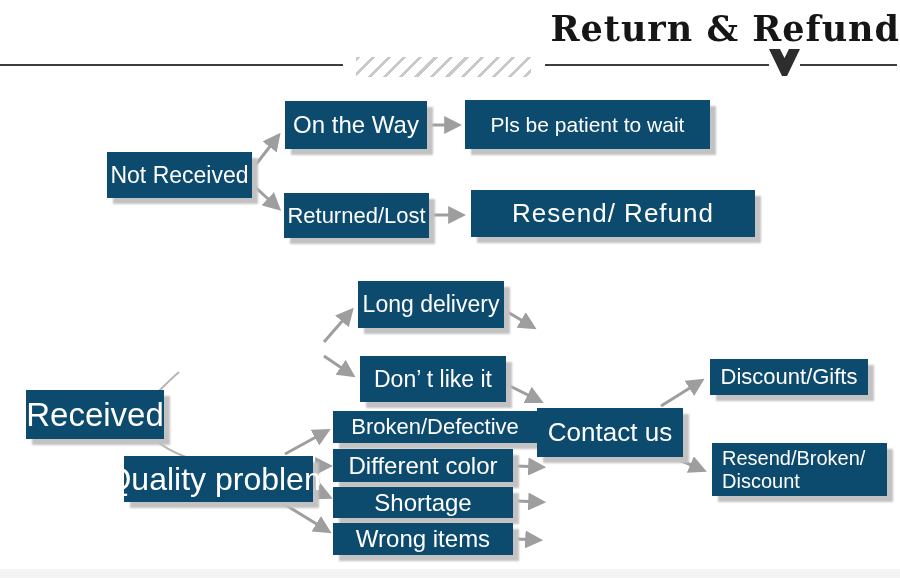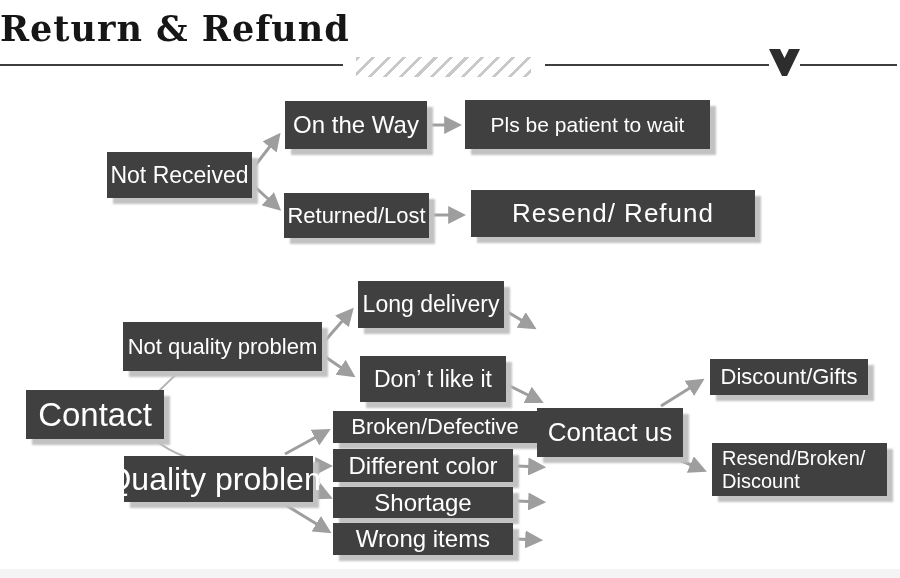--- a/index.html
+++ b/index.html
@@ -3,38 +3,38 @@
 <meta charset="utf-8">
 <style>
   html,body{margin:0;padding:0;}
   body{
     width:900px;height:578px;position:relative;background:#ffffff;
     font-family:"Liberation Sans",sans-serif;overflow:hidden;
   }
   
   .page-title{
     position:absolute;top:10px;left:0;width:900px;margin:0;
-    text-align:left;font-family:"DejaVu Serif","Liberation Serif",serif;
+    text-align:right;font-family:"DejaVu Serif","Liberation Serif",serif;
     font-weight:700;font-size:35px;line-height:1.1;color:#161616;
     letter-spacing:1px;
   }
   .rule{position:absolute;height:2px;background:#3d3d3d;}
   .rule-left{left:0;top:64px;width:343px;}
   .rule-right-a{left:545px;top:64px;width:224px;}
   .rule-right-b{left:800px;top:64px;width:97px;}
   .hatch{
     position:absolute;left:356px;top:57px;width:175px;height:20px;
     background:repeating-linear-gradient(135deg,#c9c9c9 0 3px,transparent 3px 11px);
   }
   .chevron{position:absolute;left:769px;top:49px;width:31px;height:27px;}
   
   .stage{position:absolute;left:0;top:0;width:900px;height:578px;}
   .arrows{position:absolute;left:0;top:0;width:900px;height:578px;}
   .node{
-    position:absolute;background:#404040;color:#ffffff;
+    position:absolute;background:#0c4a6e;color:#ffffff;
     display:flex;align-items:center;justify-content:center;
     white-space:nowrap;text-align:center;
     box-shadow:6px 6px 2px #c2c2c2;
   }
   .node.multiline{
     white-space:pre-line;justify-content:flex-start;text-align:left;
     padding-left:10px;line-height:1.12;
   }
   .bottom-band{position:absolute;left:0;top:569px;width:900px;height:9px;background:#f4f4f4;}
 </style>
@@ -85,22 +85,21 @@
     <line x1="661" y1="406" x2="701" y2="381" stroke="#9e9e9e" stroke-width="3" marker-end="url(#ah)"></line>
     <line x1="663" y1="453" x2="703" y2="470" stroke="#9e9e9e" stroke-width="3" marker-end="url(#ah)"></line>
   </svg>
 
   <div class="node" style="left:107px;top:152px;width:145px;height:46px;font-size:23px">Not Received</div>
   <div class="node" style="left:285px;top:101px;width:142px;height:48px;font-size:24px">On the Way</div>
   <div class="node" style="left:465px;top:100px;width:245px;height:49px;font-size:21px">Pls be patient to wait</div>
   <div class="node" style="left:284px;top:193px;width:145px;height:45px;font-size:22px">Returned/Lost</div>
   <div class="node" style="left:471px;top:190px;width:284px;height:47px;font-size:26px;letter-spacing:1px">Resend/ Refund</div>
 
-  <div class="node" style="left:26px;top:390px;width:138px;height:49px;font-size:33px">Contact</div>
-  <div class="node" style="left:123px;top:322px;width:199px;height:49px;font-size:22px">Not quality problem</div>
+  <div class="node" style="left:26px;top:390px;width:138px;height:49px;font-size:33px">Received</div>
   <div class="node" style="left:358px;top:281px;width:146px;height:47px;font-size:23px">Long delivery</div>
   <div class="node" style="left:360px;top:356px;width:146px;height:46px;font-size:23px">Don’ t like it</div>
   <div class="node" style="left:124px;top:456px;width:189px;height:46px;font-size:32px">Quality problem</div>
   <div class="node" style="left:333px;top:411px;width:204px;height:32px;font-size:22px">Broken/Defective</div>
   <div class="node" style="left:333px;top:449px;width:180px;height:33px;font-size:24px">Different color</div>
   <div class="node" style="left:333px;top:487px;width:180px;height:31px;font-size:24px">Shortage</div>
   <div class="node" style="left:333px;top:523px;width:180px;height:32px;font-size:24px">Wrong items</div>
   <div class="node" style="left:537px;top:408px;width:146px;height:49px;font-size:26px">Contact us</div>
   <div class="node" style="left:710px;top:359px;width:158px;height:36px;font-size:22px">Discount/Gifts</div>
   <div class="node multiline" style="left:712px;top:443px;width:165px;height:53px;font-size:20px">Resend/Broken/

